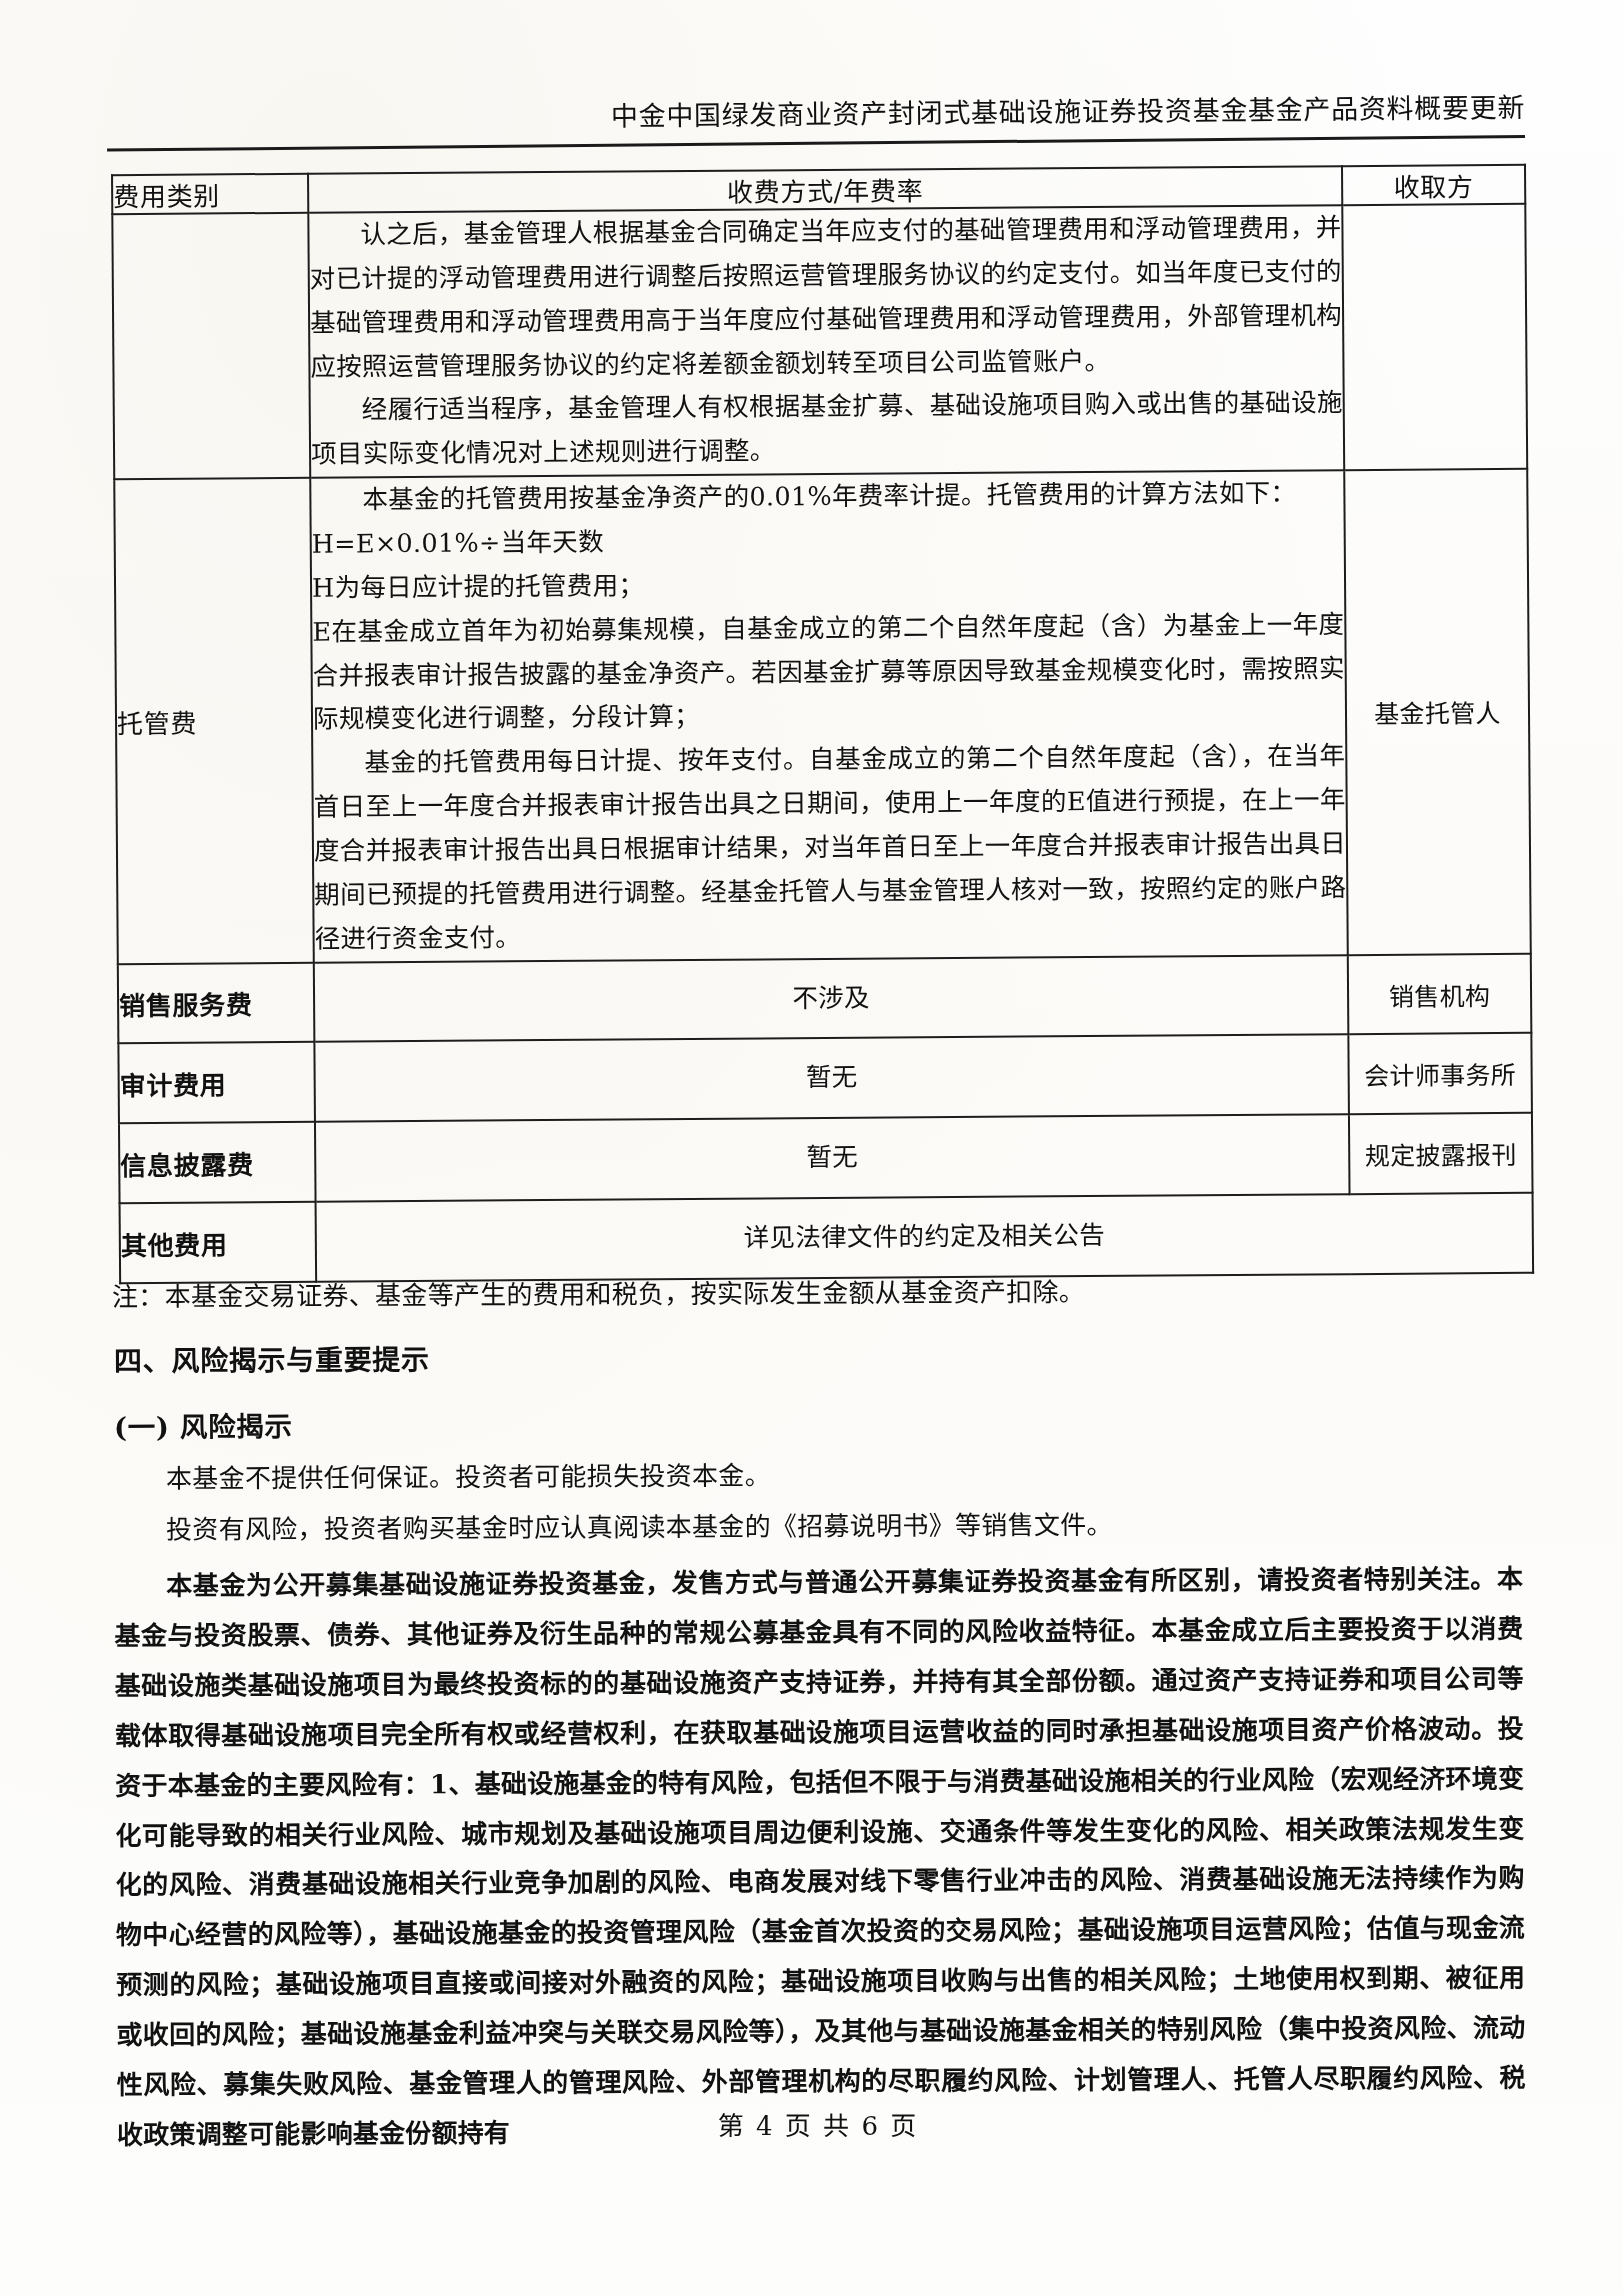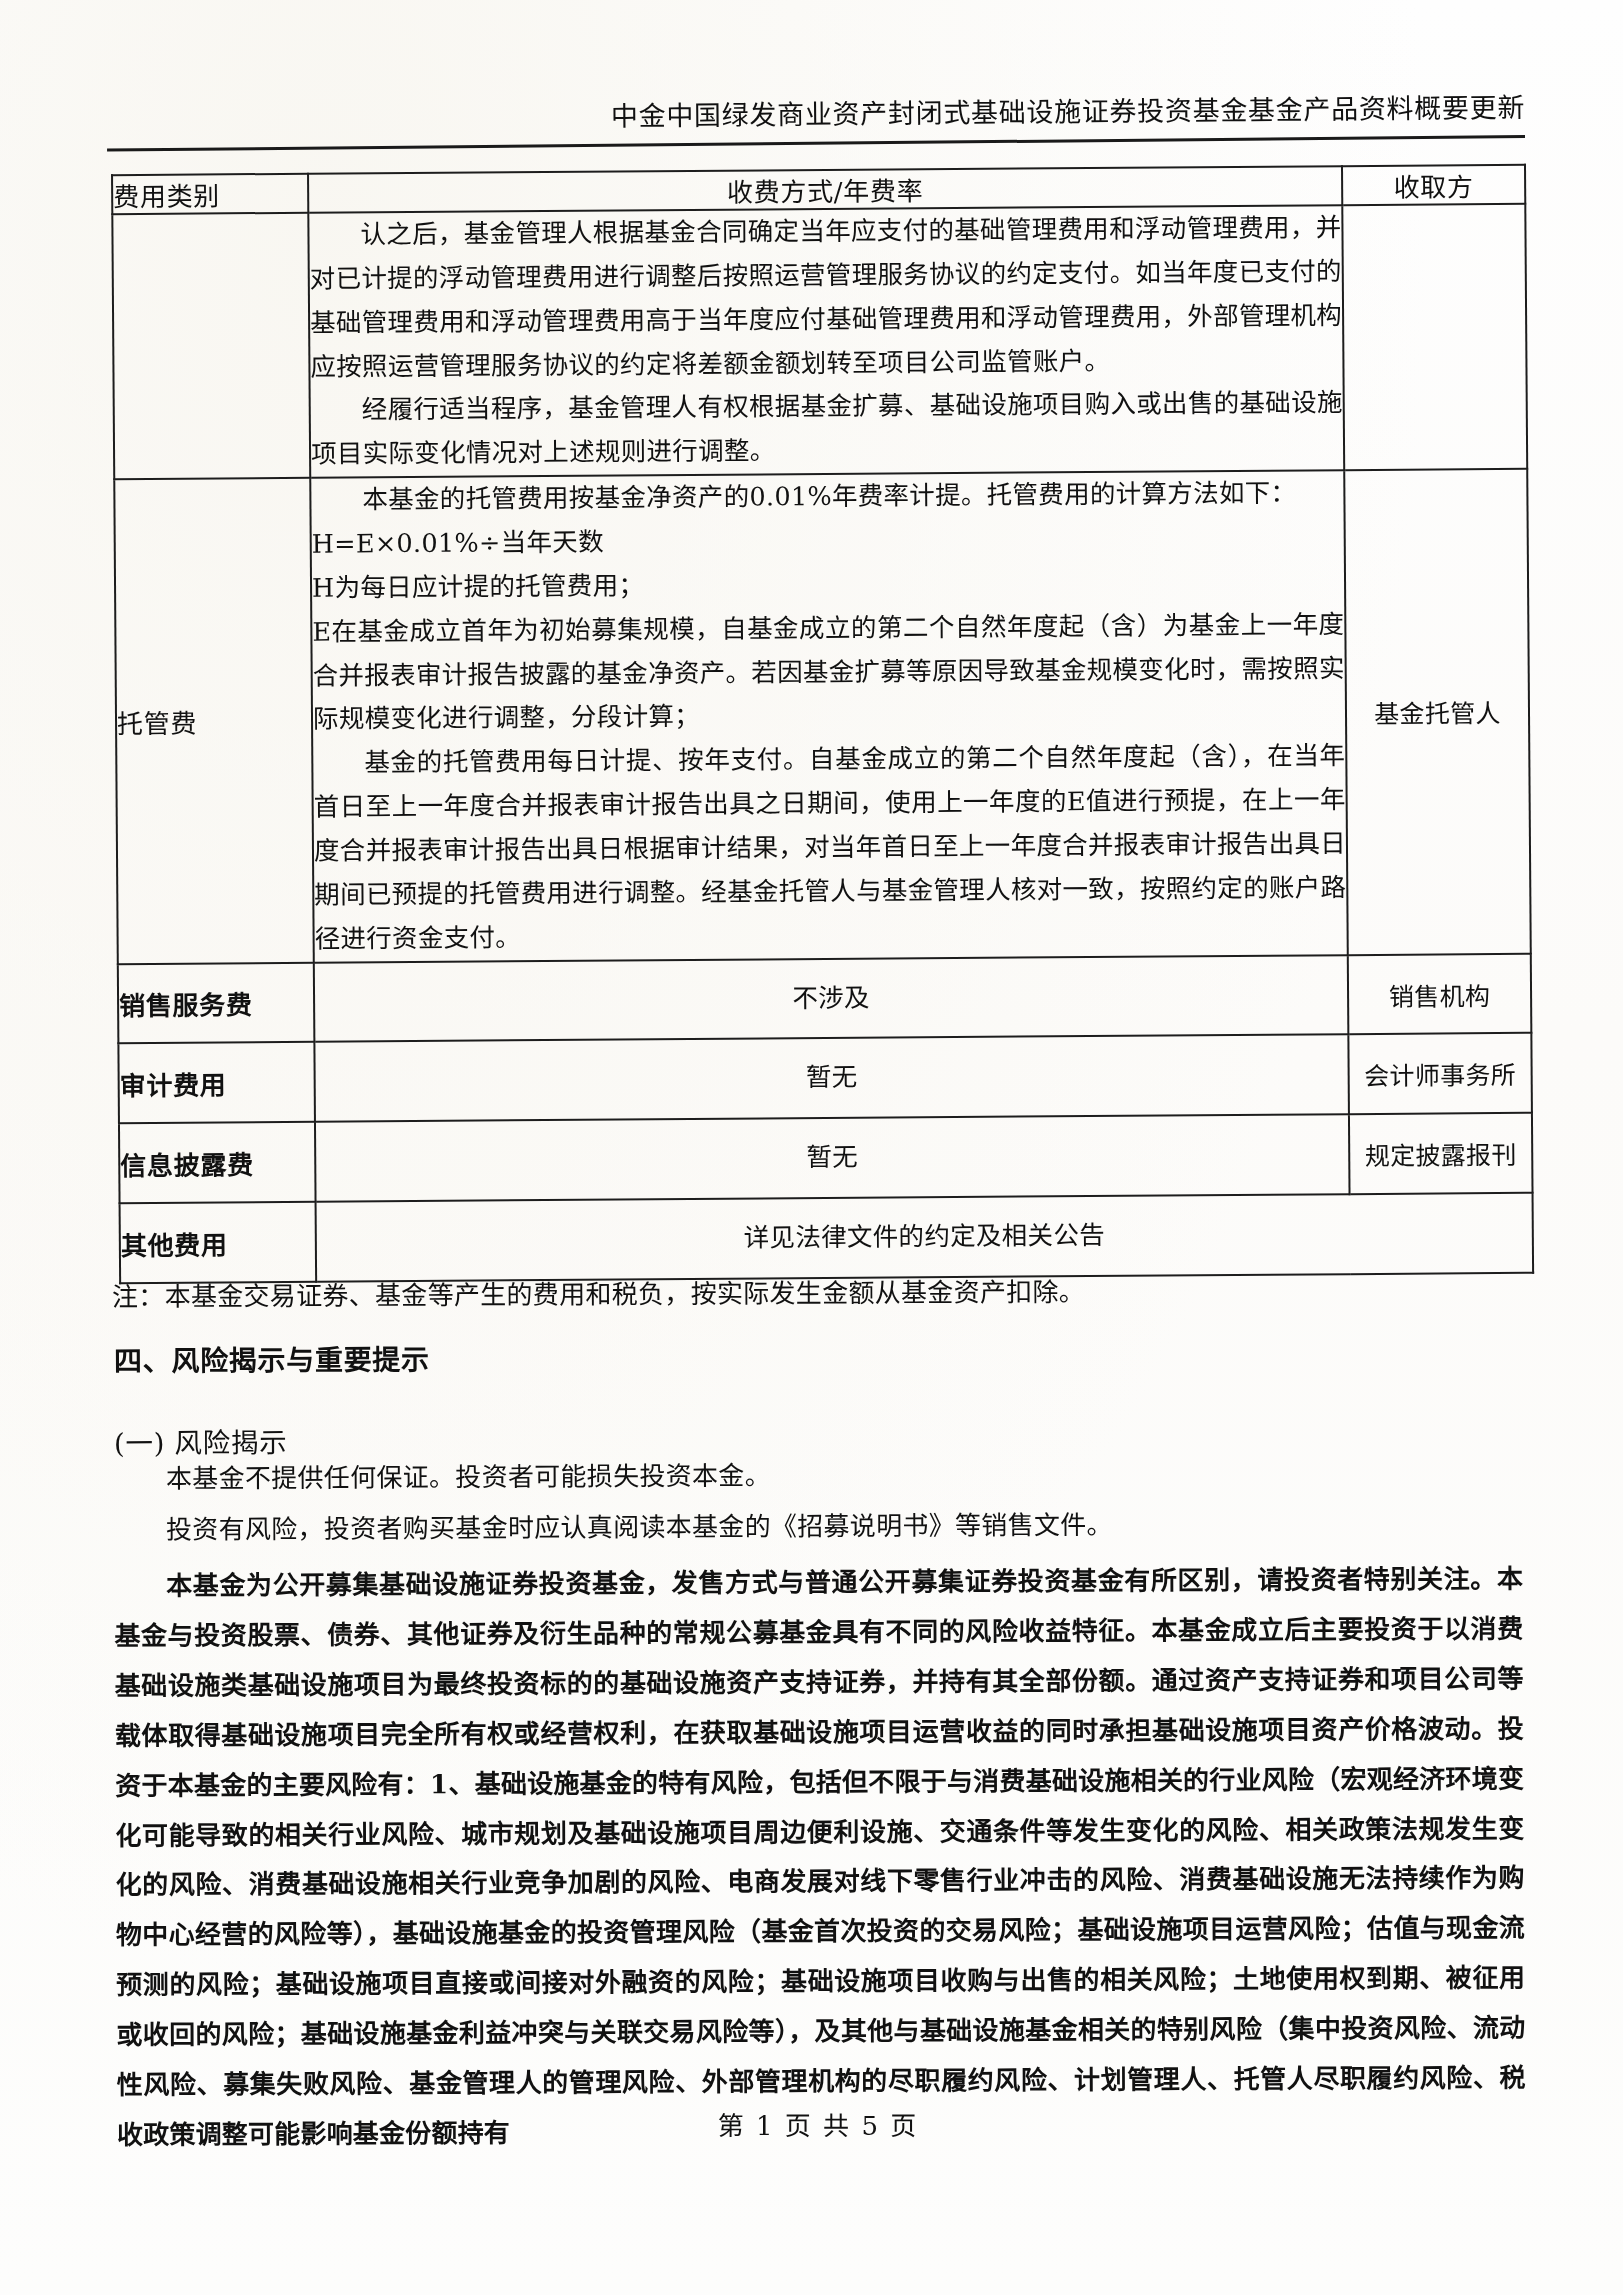--- a/index.html
+++ b/index.html
@@ -149,25 +149,24 @@
     font-weight: bold;
     letter-spacing: 0.7px;
     transform: rotate(-0.3deg);
     transform-origin: left center;
   }
   .sub-heading {
     position: absolute;
     top: 1405px;
     left: 2.6px;
     font-size: 27.5px;
-    font-weight: normal;
-    letter-spacing: 0.7px;
-    transform: rotate(-0.3deg);
-    transform-origin: left center;
-    margin-top: 16px;
+    font-weight: bold;
+    letter-spacing: 0.7px;
+    transform: rotate(-0.3deg);
+    transform-origin: left center;
   }
   .risk-line {
     position: absolute;
     left: 2.6px;
     width: 1407px;
     font-size: 26px;
     letter-spacing: 0.3px;
     transform: rotate(-0.3deg);
     transform-origin: left center;
   }
@@ -274,17 +273,17 @@
     </table>
 
     <div class="note-line">注：本基金交易证券、基金等产生的费用和税负，按实际发生金额从基金资产扣除。</div>
 
     <div class="sec-heading">四、风险揭示与重要提示</div>
     <div class="sub-heading">(一) 风险揭示</div>
     <div class="risk-line l1">本基金不提供任何保证。投资者可能损失投资本金。</div>
     <div class="risk-line l2">投资有风险，投资者购买基金时应认真阅读本基金的《招募说明书》等销售文件。</div>
     <div class="risk-block">本基金为公开募集基础设施证券投资基金，发售方式与普通公开募集证券投资基金有所区别，请投资者特别关注。本基金与投资股票、债券、其他证券及衍生品种的常规公募基金具有不同的风险收益特征。本基金成立后主要投资于以消费基础设施类基础设施项目为最终投资标的的基础设施资产支持证券，并持有其全部份额。通过资产支持证券和项目公司等载体取得基础设施项目完全所有权或经营权利，在获取基础设施项目运营收益的同时承担基础设施项目资产价格波动。投资于本基金的主要风险有：1、基础设施基金的特有风险，包括但不限于与消费基础设施相关的行业风险（宏观经济环境变化可能导致的相关行业风险、城市规划及基础设施项目周边便利设施、交通条件等发生变化的风险、相关政策法规发生变化的风险、消费基础设施相关行业竞争加剧的风险、电商发展对线下零售行业冲击的风险、消费基础设施无法持续作为购物中心经营的风险等），基础设施基金的投资管理风险（基金首次投资的交易风险；基础设施项目运营风险；估值与现金流预测的风险；基础设施项目直接或间接对外融资的风险；基础设施项目收购与出售的相关风险；土地使用权到期、被征用或收回的风险；基础设施基金利益冲突与关联交易风险等），及其他与基础设施基金相关的特别风险（集中投资风险、流动性风险、募集失败风险、基金管理人的管理风险、外部管理机构的尽职履约风险、计划管理人、托管人尽职履约风险、税收政策调整可能影响基金份额持有</div>
 
-    <div class="footer">第 1 页  共 5 页</div>
+    <div class="footer">第 4 页  共 6 页</div>
 
   </div>
 </div>
 
 
 </body></html>

